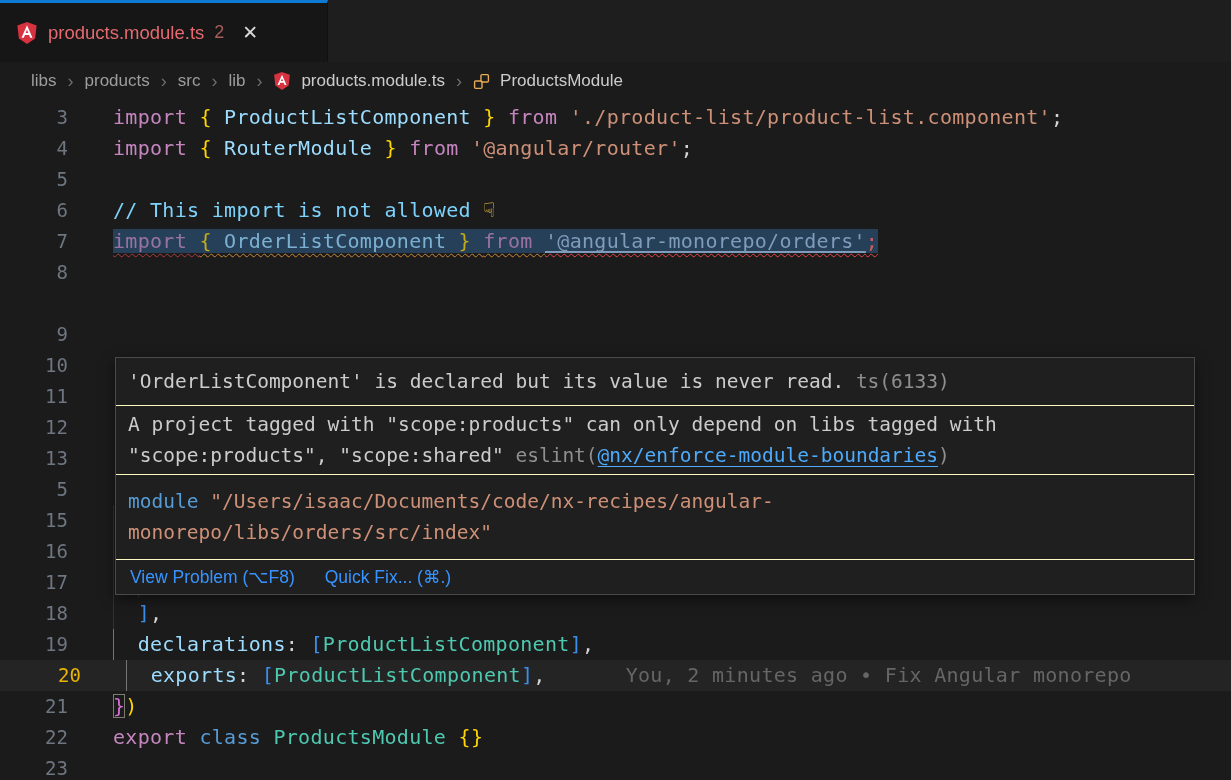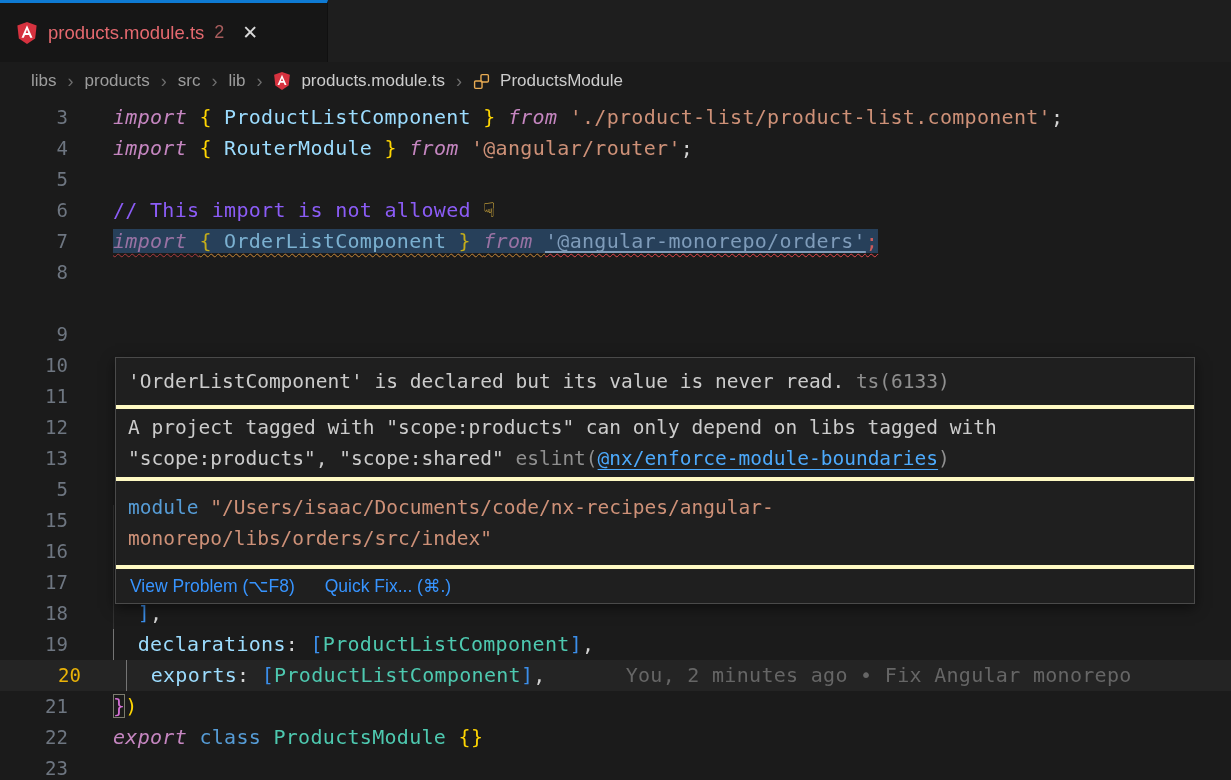--- a/index.html
+++ b/index.html
@@ -36,23 +36,23 @@
     font-family:"DejaVu Sans Mono",monospace;font-size:20px;
   }
   .row.current{background:#242424;}
   .row.current .num{color:#eab308;padding-left:13px;}
   .num{width:68px;flex:none;text-align:right;color:#6e7681;font-size:19px;letter-spacing:0;}
   .code{margin-left:45px;white-space:pre;letter-spacing:0.3px;color:#d4d4d4;flex:1 1 auto;}
   .guide{display:inline-block;width:24.7px;height:31px;vertical-align:top;box-shadow:inset 1px 0 0 #313131;}
   .guide.bright{box-shadow:inset 1px 0 0 #747474;}
   .blame{color:#666666;margin-left:80px;}
   
-  .tok-kw{color:#C586C0;font-style:italic;}  .tok-kwb{color:#569CD6;}
+  .tok-kw{color:#C586C0;}  .tok-kwb{color:#569CD6;}
   .tok-id{color:#9CDCFE;}  .tok-cls{color:#4EC9B0;}
-  .tok-str{color:#CE9178;} .tok-cmt{color:#8b5cf6;}
+  .tok-str{color:#CE9178;} .tok-cmt{color:#7dd3fc;}
   .tok-pl{color:#D4D4D4;}
   .tok-b1{color:#FFD602;}  .tok-b2{color:#D670D6;}  .tok-b3{color:#3B8EEA;}
   .tok-emoji{color:#f5c542;font-family:"DejaVu Sans",sans-serif;}
   .tok-slink{color:#7f9cba;text-decoration:underline;text-underline-offset:3px;}
   .tok-serr{color:#cd5c5c;}
   .dim{opacity:.72;}
   .match{outline:1px solid #7c7c6f;outline-offset:-1px;}
   .wavy-red{
     background:#27405a;
     text-decoration:underline wavy #e5484d;
@@ -62,21 +62,21 @@
     text-decoration:underline wavy #c8a534;
     text-decoration-thickness:1.3px;text-underline-offset:5px;text-decoration-skip-ink:none;
   }
   
   .popup{
     position:absolute;left:115px;top:257px;width:1080px;box-sizing:border-box;
     background:#1f1f1f;border:1px solid #4a4a4a;z-index:5;
     box-shadow:0 4px 12px rgba(0,0,0,.5);
     font-family:"DejaVu Sans Mono",monospace;font-size:19.5px;line-height:31px;color:#cccccc;
   }
-  .psec{border-bottom:4px solid #fef9c3;padding:8px 12px;}
+  .psec{border-bottom:1px solid #fef9c3;padding:8px 12px;}
   .psec.s2{padding:3px 12px;}
   .psec.s3{padding:11px 12px;}
   .src{color:#8f8f8f;}
   .plink{color:#4daafc;text-decoration:underline;text-underline-offset:4px;cursor:pointer;text-align:right;}
   .pkw{color:#569CD6;}
   .pstr{color:#CE9178;}
   .actions{
     border-bottom:none;display:flex;gap:30px;align-items:flex-end;
     font-family:"Liberation Sans",sans-serif;font-size:17.5px;line-height:22px;padding:6px 14px;
   }

